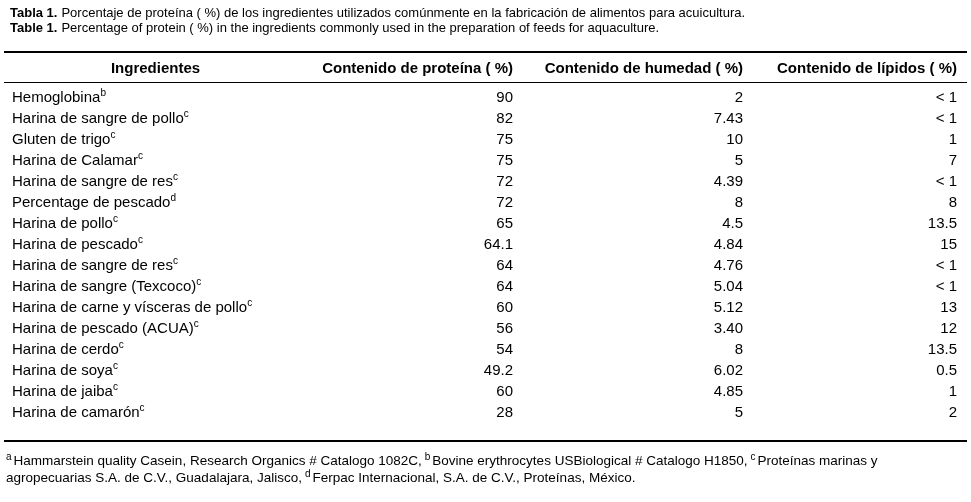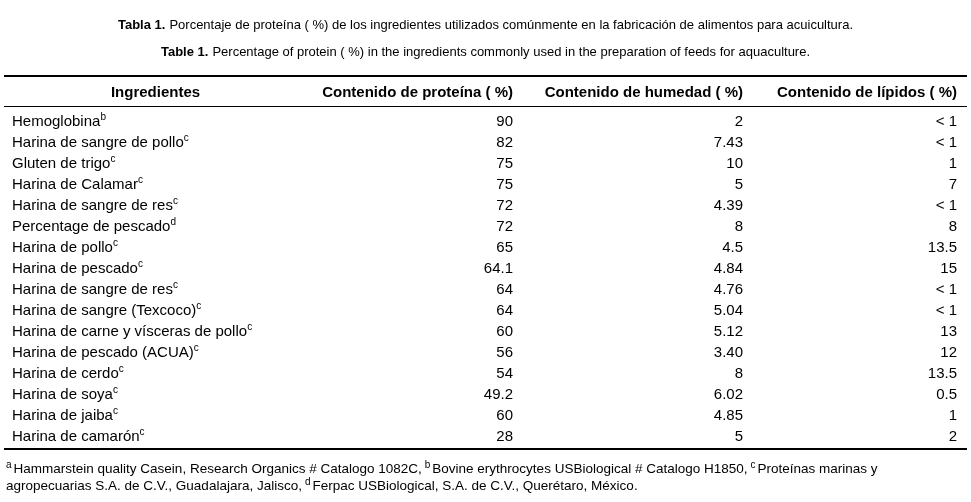--- a/index.html
+++ b/index.html
@@ -14,22 +14,21 @@
     font-family: "Liberation Sans", "DejaVu Sans", sans-serif;
     color: #000000;
     -webkit-font-smoothing: antialiased;
   }
   .caption {
     padding: 6px 10px 0 10px;
     font-size: 13px;
     line-height: 14.5px;
   }
   .caption p {
-    margin: 12px;
-    text-align: center;
+    margin: 0;
   }
   .caption .cap-label {
     font-weight: bold;
     margin-right: 4px;
   }
   .table-wrap {
     margin: 16px 4px 0 4px;
   }
   table {
     width: 100%;
@@ -58,21 +57,21 @@
     white-space: nowrap;
   }
   tbody td.cell-ingredient {
     text-align: left;
     padding-left: 8px;
   }
   tbody tr:first-child td {
     padding-top: 5px;
   }
   tbody tr:last-child td {
-    padding-bottom: 4px;
+    padding-bottom: 20px;
   }
   th.col-lipids, td.cell-lipids {
     padding-right: 10px;
   }
   sup {
     font-size: 10px;
     line-height: 0;
   }
   .footnotes {
     margin: 10px 6px 0 6px;
@@ -223,15 +222,15 @@
   <tr>
     <td class="cell-ingredient"><span>Harina de camarón</span><sup>c</sup></td>
     <td class="cell-protein">28</td>
     <td class="cell-moisture">5</td>
     <td class="cell-lipids">2</td>
   </tr>
 </tbody>
     </table>
   </div>
 
-  <p class="footnotes"><sup>a</sup><span>Hammarstein quality Casein, Research Organics # Catalogo 1082C,</span><sup>b</sup><span>Bovine erythrocytes USBiological # Catalogo H1850,</span><sup>c</sup><span>Proteínas marinas y agropecuarias S.A. de C.V., Guadalajara, Jalisco,</span><sup>d</sup><span>Ferpac USBiological, S.A. de C.V., Querétaro, México.</span></p>
+  <p class="footnotes"><sup>a</sup><span>Hammarstein quality Casein, Research Organics # Catalogo 1082C,</span><sup>b</sup><span>Bovine erythrocytes USBiological # Catalogo H1850,</span><sup>c</sup><span>Proteínas marinas y agropecuarias S.A. de C.V., Guadalajara, Jalisco,</span><sup>d</sup><span>Ferpac Internacional, S.A. de C.V., Proteínas, México.</span></p>
 
 </div>
 
 </body></html>

